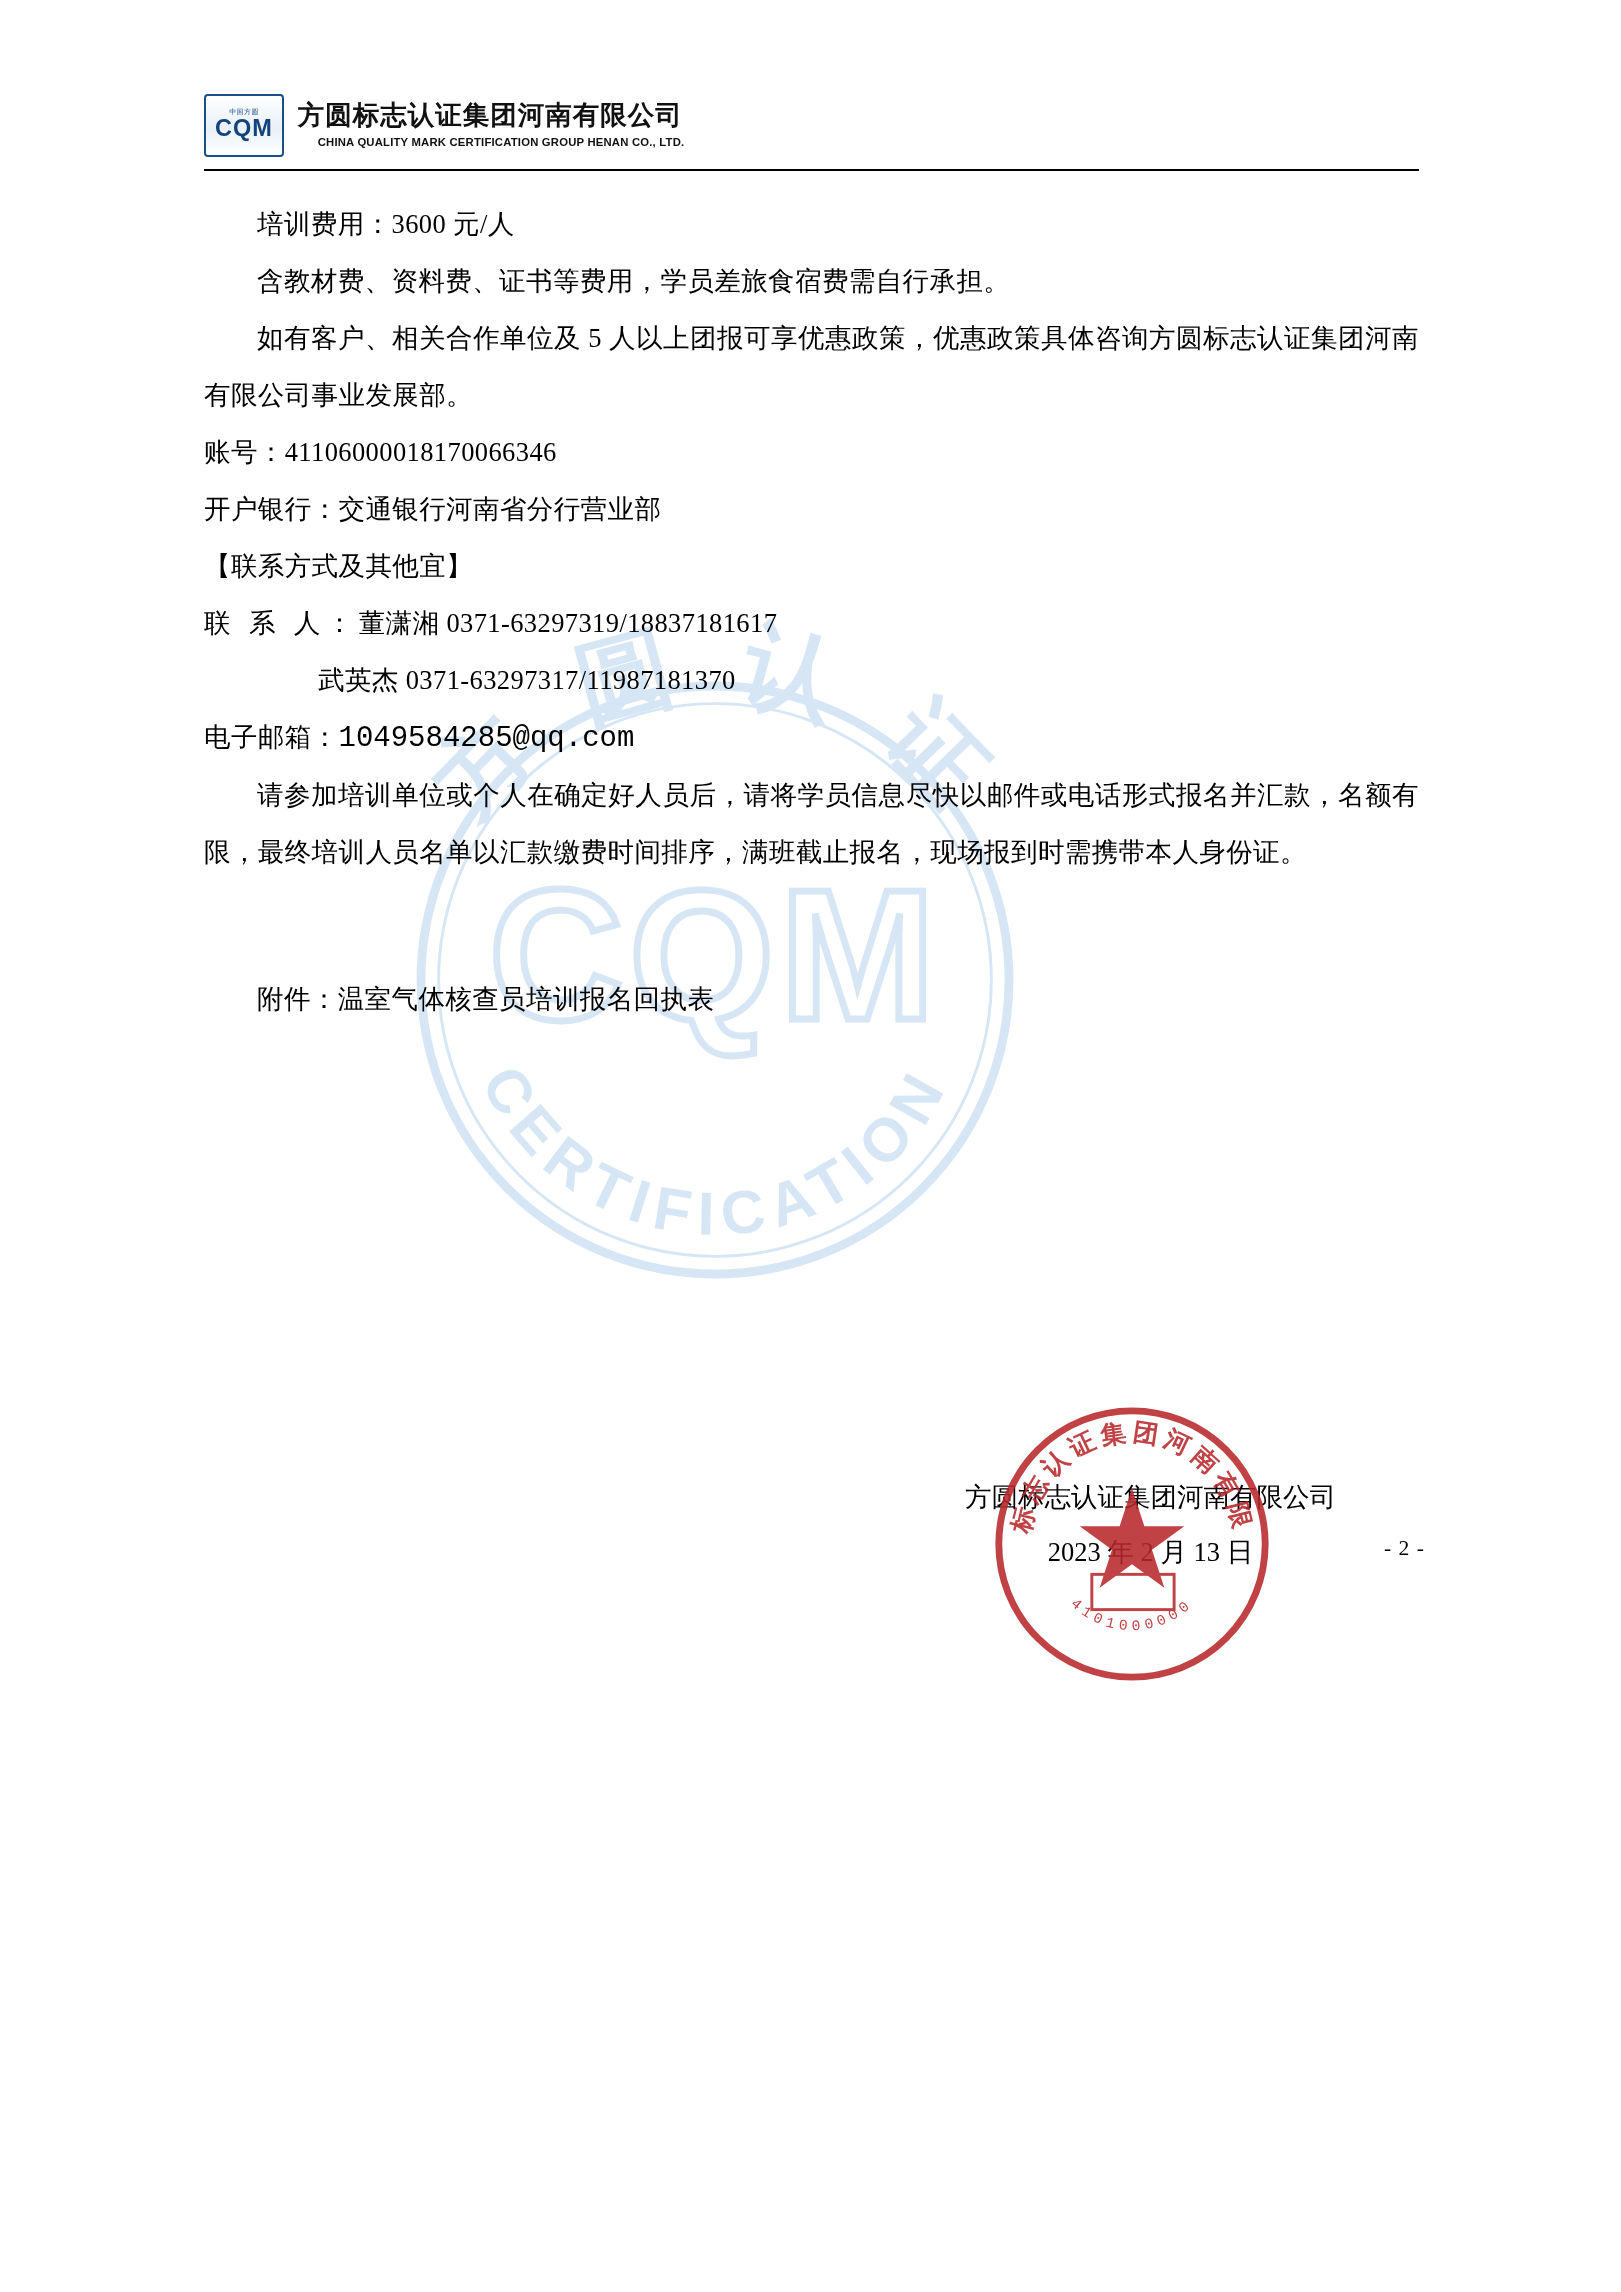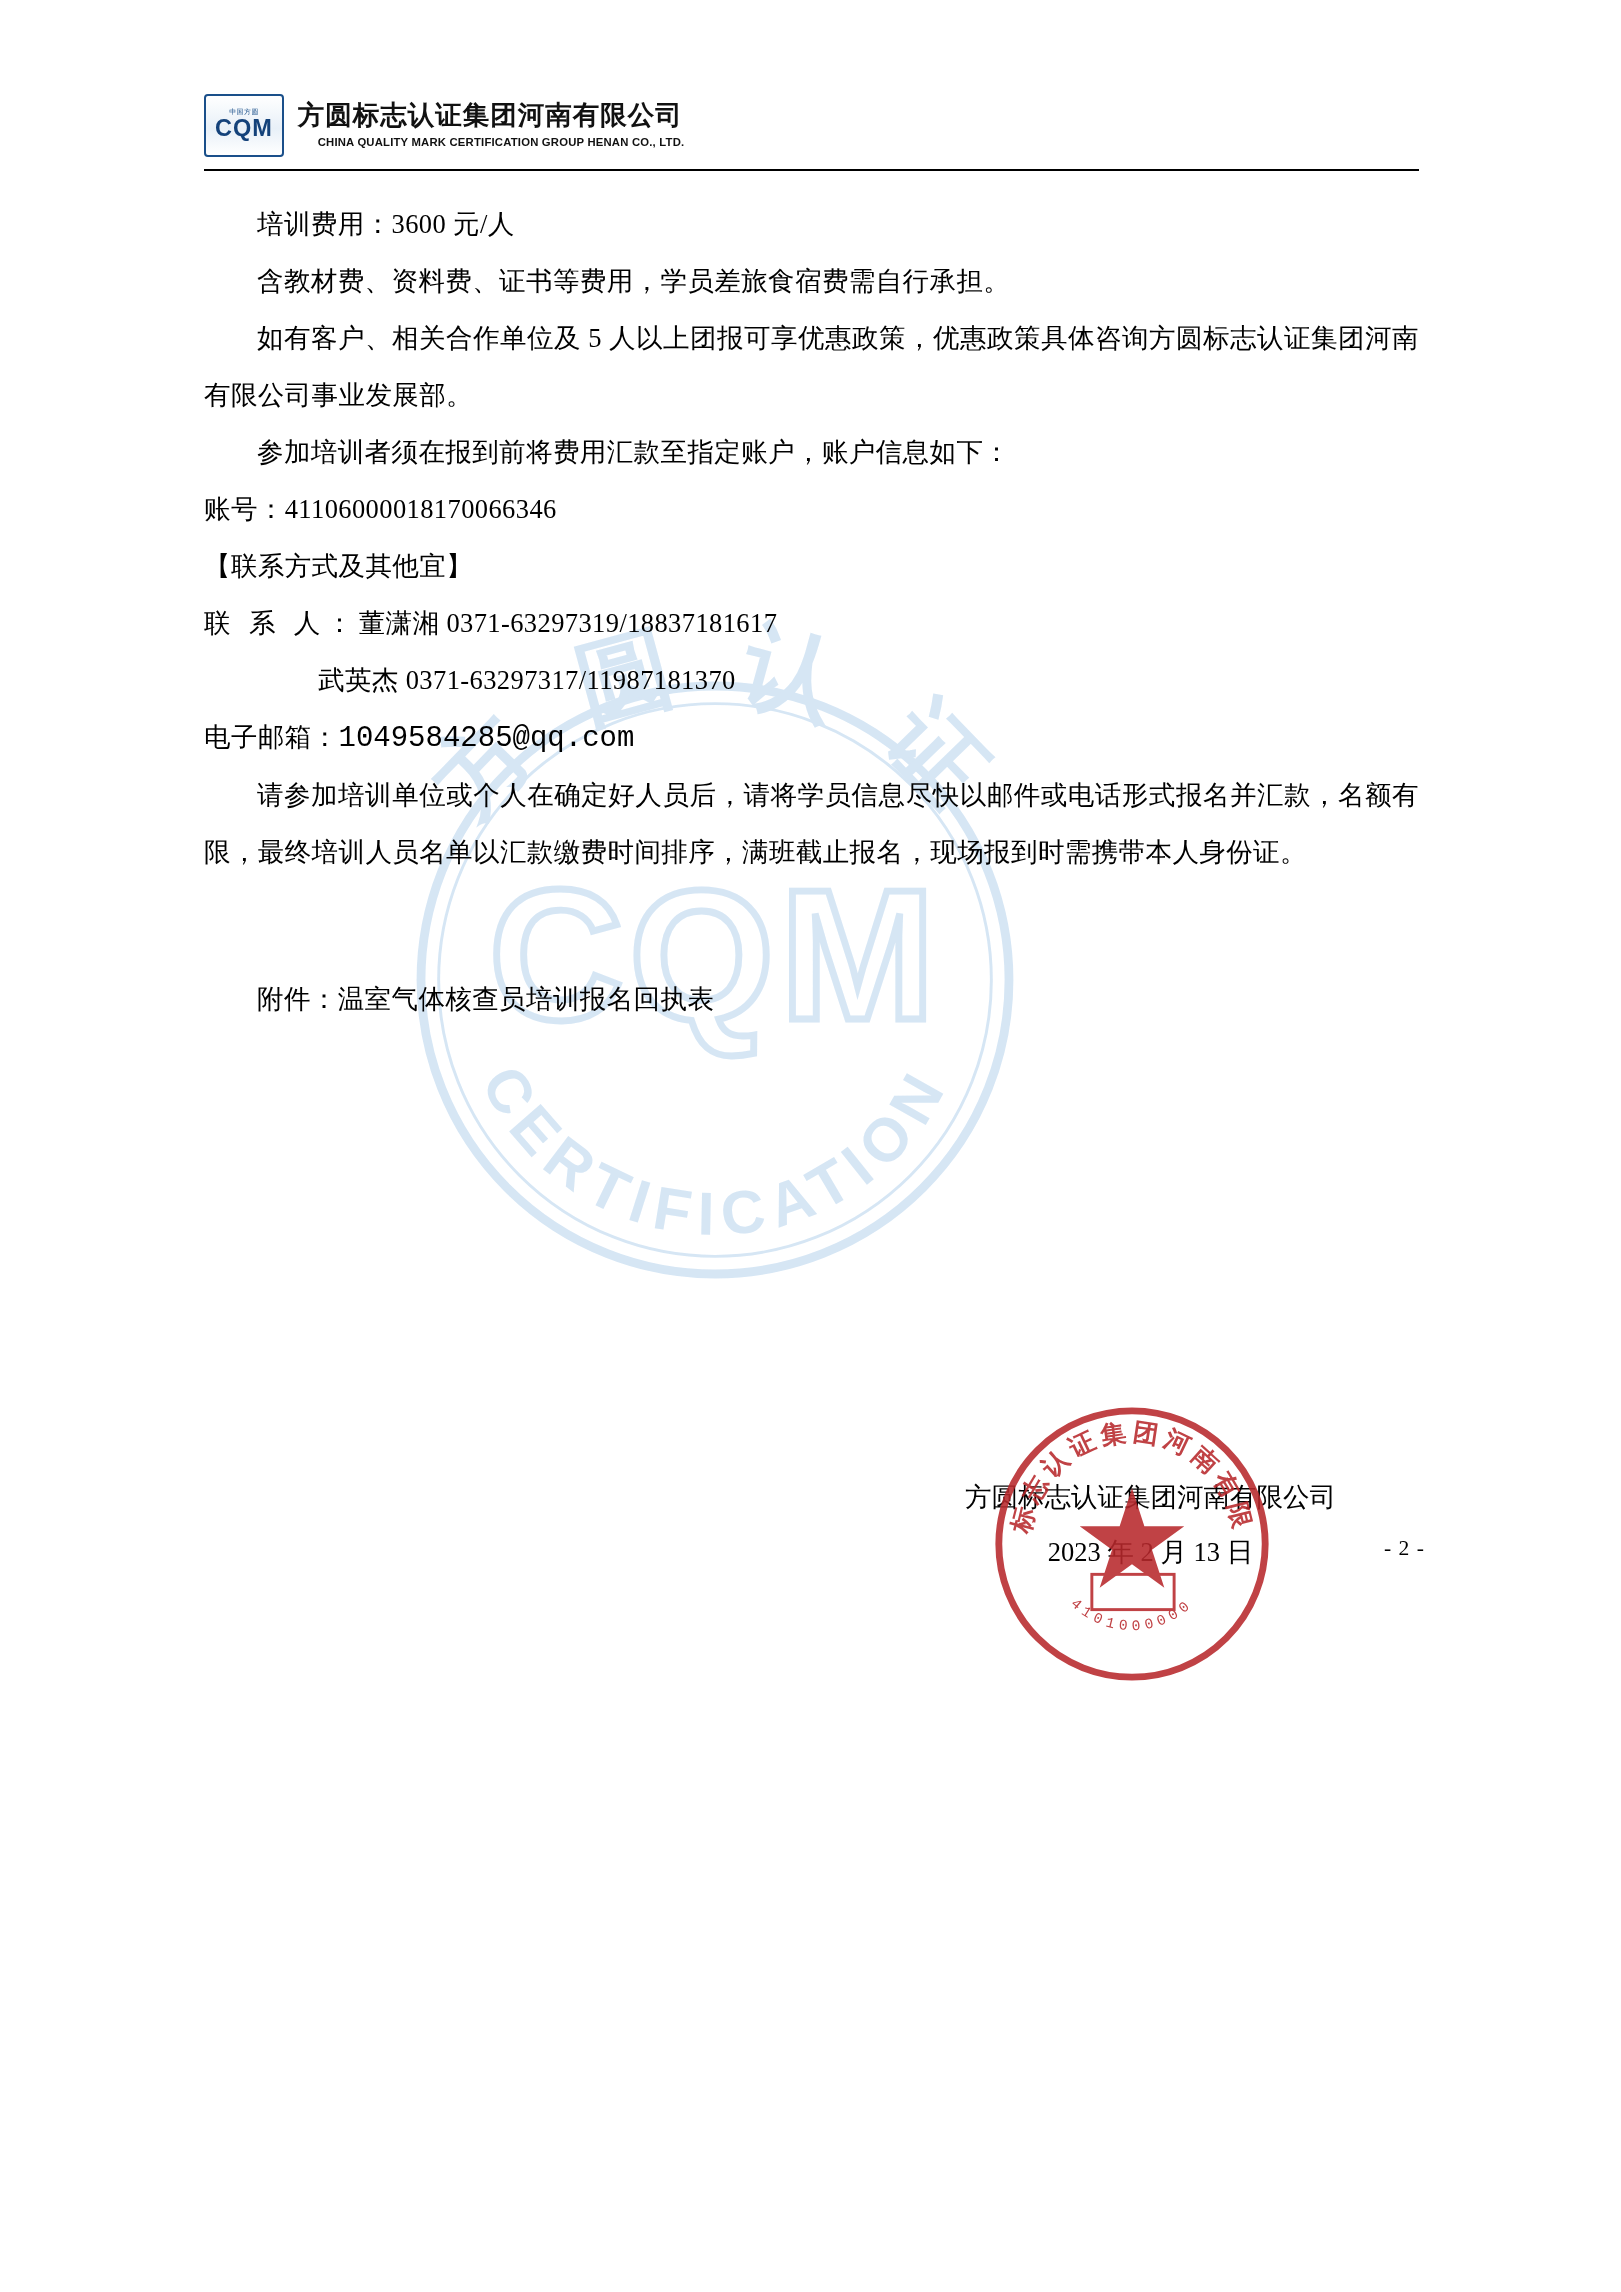--- a/index.html
+++ b/index.html
@@ -198,25 +198,25 @@
   </div>
 
   <div class="content">
 
     <p class="line indent bold">培训费用：3600 元/人</p>
 
     <p class="line indent">含教材费、资料费、证书等费用，学员差旅食宿费需自行承担。</p>
 
     <p class="line indent">如有客户、相关合作单位及 5 人以上团报可享优惠政策，优惠政策具体咨询方圆标志认证集团河南有限公司事业发展部。</p>
 
-    <p class="line indent">参加培训者须在报到前将费用汇款至指定账户，账户信息如下：</p>
 
 
     <p class="line bold">账号：41106000018170066346</p>
 
+    <p class="line bold">开户银行：交通银行河南省分行营业部</p>
 
     <p class="line bold">【联系方式及其他宜】</p>
 
     <p class="line">
       <span class="contact-label">联 系 人：</span><span>董潇湘 0371-63297319/18837181617</span>
     </p>
 
     <p class="line sub-indent">
       <span>武英杰 0371-63297317/11987181370</span>
     </p>

